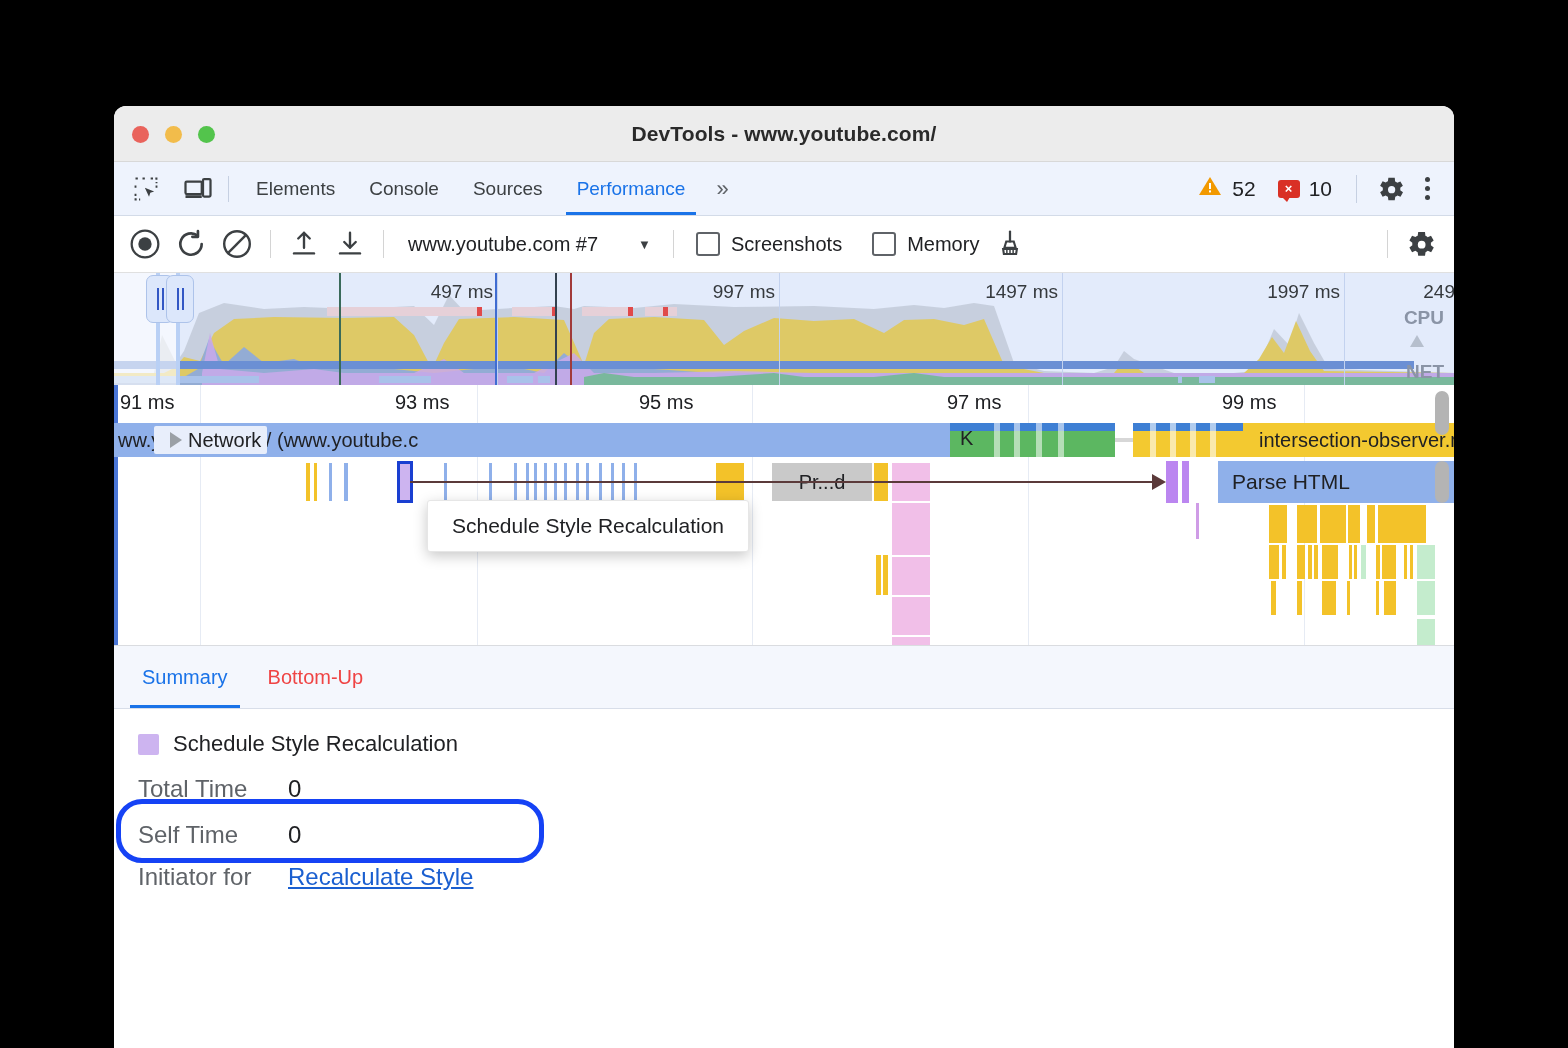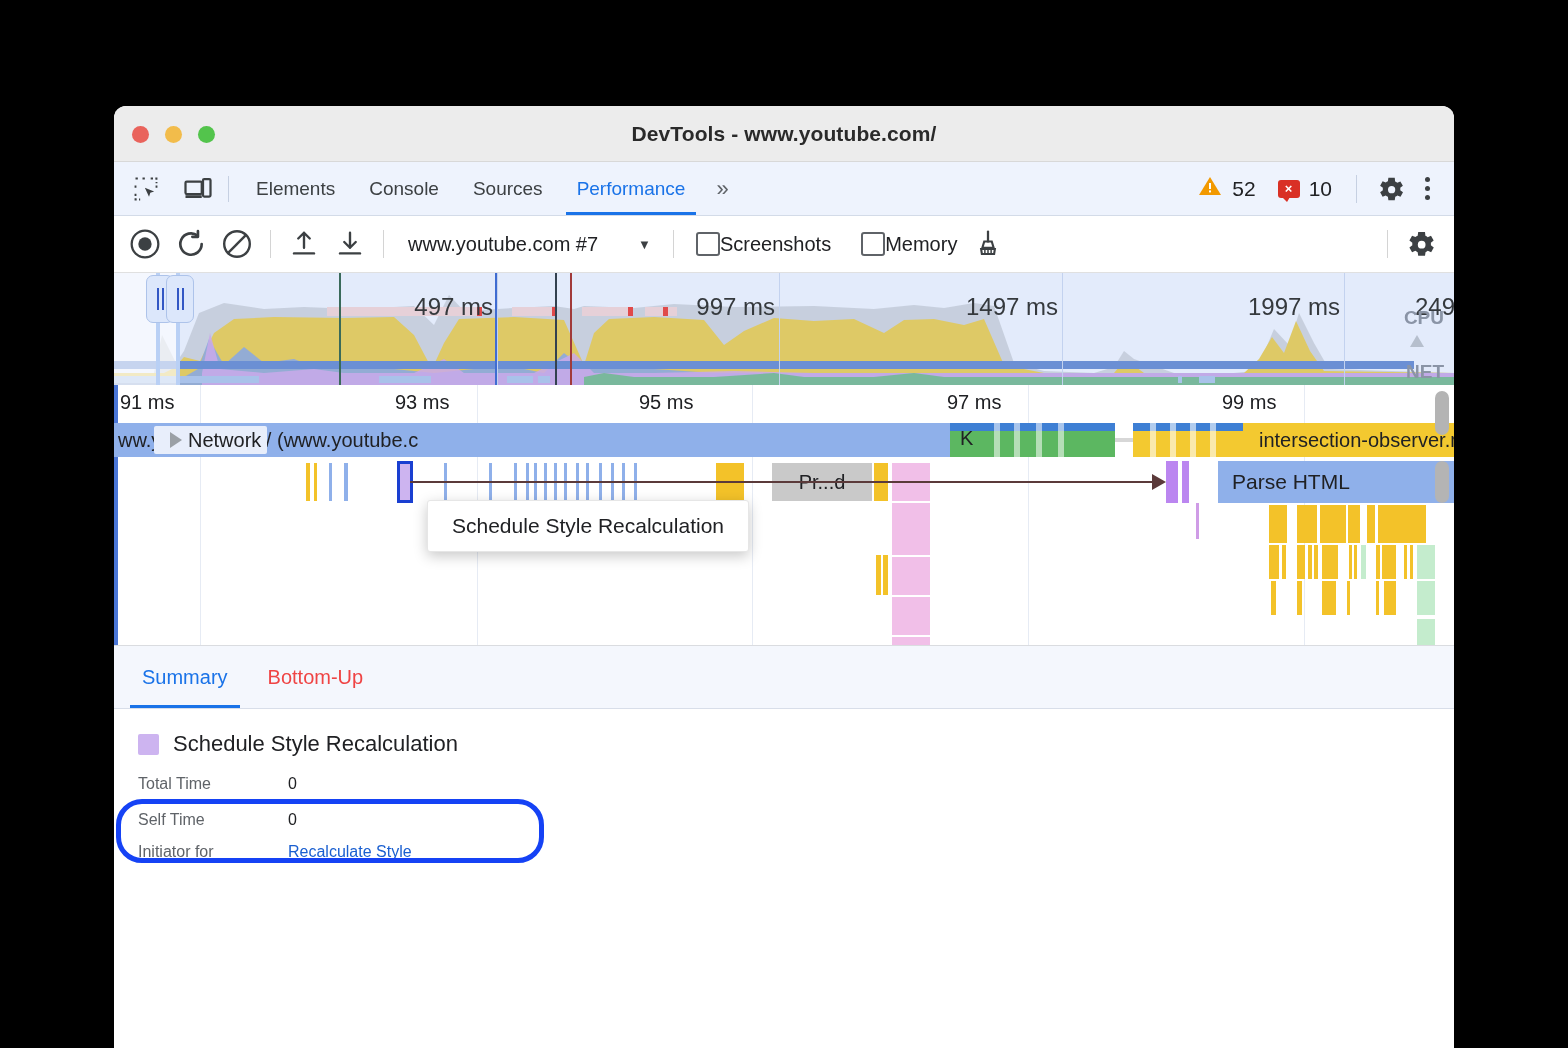--- a/index.html
+++ b/index.html
@@ -54,28 +54,28 @@
   
   .perftoolbar{
     height:56px;background:#fff;display:flex;align-items:center;
     border-bottom:1px solid #e0e0e0;
   }
   .pt-icon{width:46px;height:46px;display:flex;align-items:center;justify-content:center;color:#3c4043;}
   .pt-sep{width:1px;height:28px;background:#d4d4d4;margin:0 10px;}
   .select{display:flex;align-items:center;margin-left:14px;}
   .select-label{font-size:20px;color:#202124;}
   .select-arrow{margin-left:40px;font-size:13px;color:#3c4043;}
-  .cbwrap{display:flex;align-items:center;margin-left:30px;}
+  .cbwrap{display:flex;align-items:center;gap:11px;margin-left:30px;}
   .cbox{width:20px;height:20px;border:2px solid #5f6368;border-radius:3px;}
   .cblabel{font-size:20px;color:#202124;}
 
   
   .overview{height:112px;background:#e3ebfb;position:relative;overflow:hidden;}
   .ov-tick{position:absolute;top:0;bottom:0;width:1px;background:#c3d2ef;}
-  .ov-label{position:absolute;top:20px;font-size:24px;color:#35393d;transform:translateX(-100%);padding-right:4px;}
+  .ov-label{position:absolute;top:8px;font-size:19px;color:#35393d;transform:translateX(-100%);padding-right:4px;}
   .ov-cpu-label{position:absolute;right:10px;top:34px;font-size:19px;color:#8a94a6;font-weight:bold;}
   .ov-net-label{position:absolute;right:10px;bottom:2px;font-size:19px;color:#8a94a6;font-weight:bold;}
   .ov-mask{position:absolute;top:0;bottom:0;background:rgba(255,255,255,.62);}
   .ov-handle{position:absolute;top:2px;width:26px;height:46px;background:#dce7fb;border:1px solid #adc3ea;border-radius:7px;
              display:flex;align-items:center;justify-content:center;gap:3px;}
   .ov-handle i{width:2px;height:22px;background:#3257c4;display:block;}
   .ov-edge{position:absolute;top:0;bottom:0;width:4px;background:#b9d0f5;}
   .ov-vline{position:absolute;top:0;bottom:0;width:2px;}
   .frame-bar{position:absolute;height:9px;background:#e6d0d8;}
   .frame-red{position:absolute;height:9px;background:#e04a4a;width:5px;}
@@ -107,21 +107,21 @@
   .sbthumb{position:absolute;right:5px;width:14px;border-radius:7px;background:#b4b4b4;}
 
   
   .btabs{height:62px;background:#f4f7fd;display:flex;align-items:center;border-bottom:1px solid #d8dee9;padding-left:8px;}
   .btab{height:62px;display:flex;align-items:center;padding:0 20px;font-size:20px;color:#ef4444;position:relative;}
   .btab.active{color:#1a73e8;}
   .btab.active:after{content:"";position:absolute;left:8px;right:8px;bottom:0;height:3px;background:#1a73e8;}
   .summary{padding:22px 24px 0 24px;background:#fff;position:relative;height:172px;box-sizing:border-box;}
   .sum-title{display:flex;align-items:center;gap:14px;font-size:22px;color:#202124;}
   .swatch{width:21px;height:21px;background:#cdb4f0;border-radius:2px;}
-  .srow{display:flex;align-items:center;margin-top:18px;font-size:16px;}
+  .srow{display:flex;align-items:center;margin-top:18px;font-size:24px;}
   .skey{color:#5f6368;width:150px;}
   .sval{color:#202124;}
   .slink{color:#1a5fd0;text-decoration:underline;}
   .highlight{
     position:absolute;border:5px solid #1542f5;border-radius:26px;pointer-events:none;
   }
 </style>
 </head>
 <body>
 

